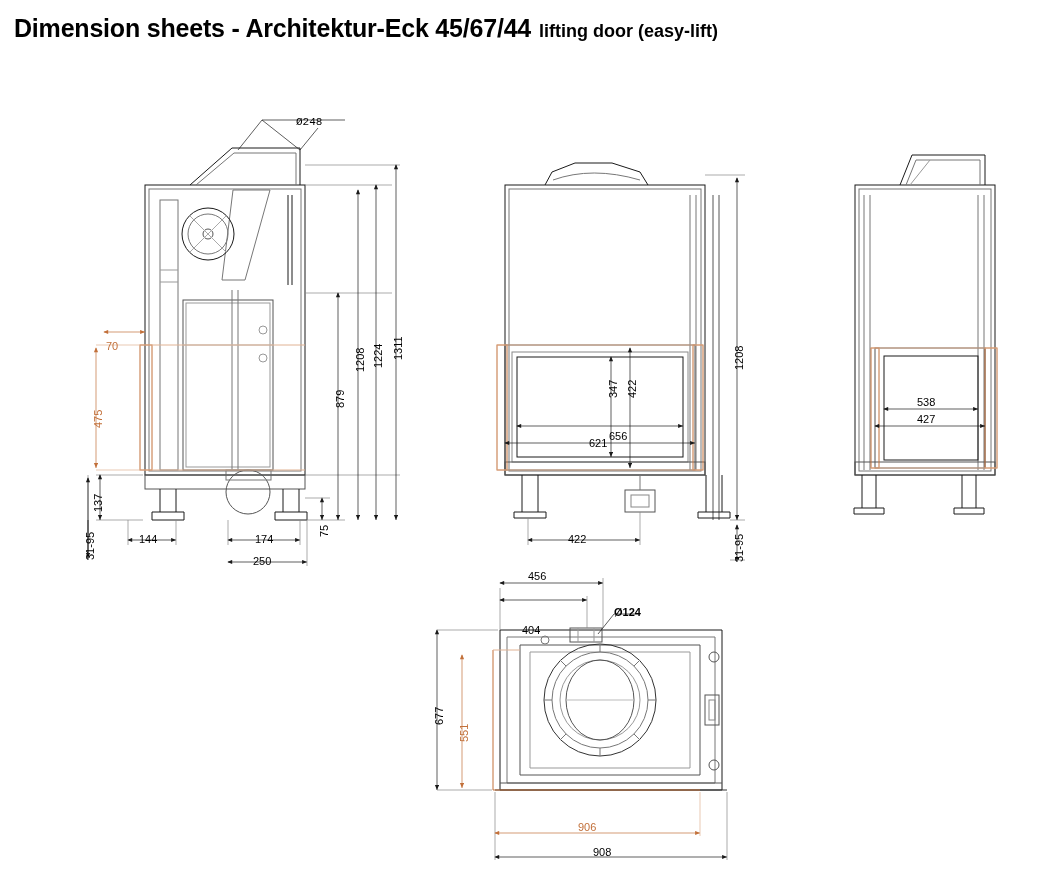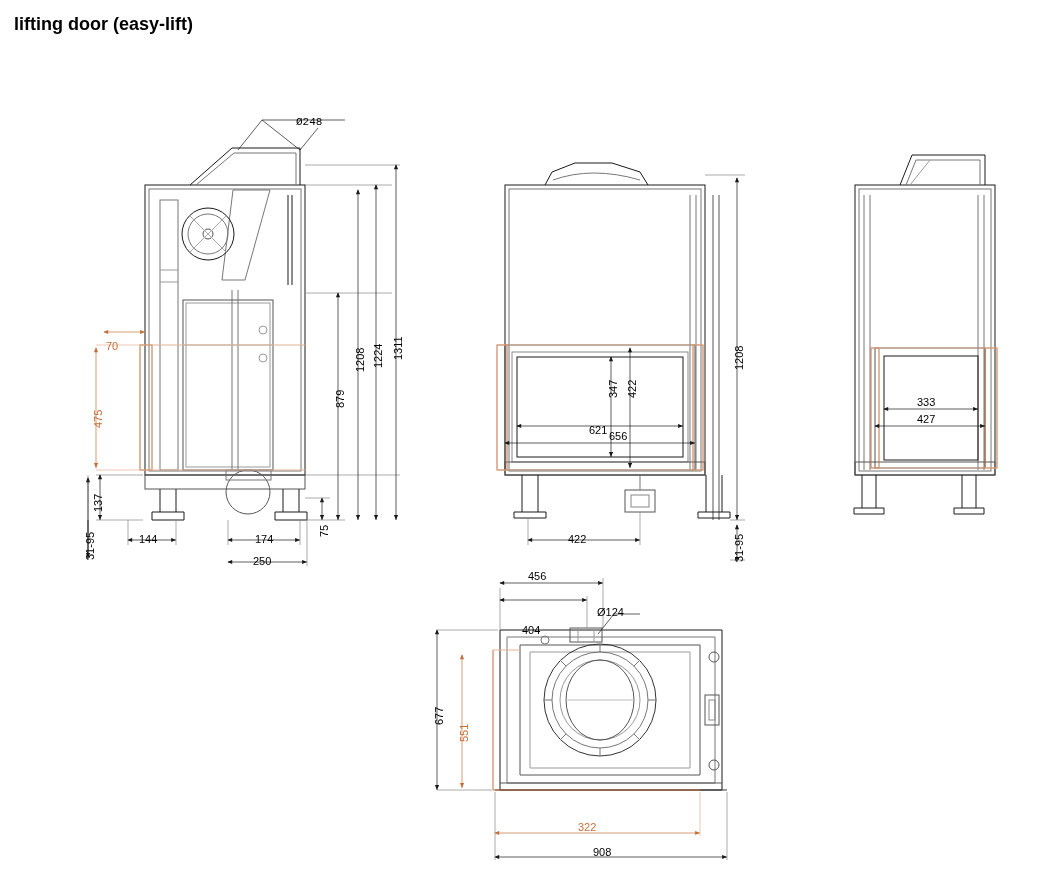--- a/index.html
+++ b/index.html
@@ -61,20 +61,21 @@
     height: 885px;
     pointer-events: none;
   }
 </style>
 </head>
 <body>
 
 <div id="page">
 
   <div class="title-bar">
+    <span class="title-main">Dimension sheets - Architektur-Eck 45/67/44</span>
     <span class="title-sub">lifting door (easy-lift)</span>
   </div>
 
   <svg class="draw" viewBox="0 0 1060 885">
     <defs>
       <marker id="arr" markerWidth="8" markerHeight="8" refX="7" refY="3" orient="auto">
         <path d="M0,0 L7,3 L0,6 z" fill="#1a1a1a"></path>
       </marker>
       <marker id="arrS" markerWidth="8" markerHeight="8" refX="1" refY="3" orient="auto">
         <path d="M7,0 L0,3 L7,6 z" fill="#1a1a1a"></path>
@@ -339,29 +340,29 @@
   <div class="dim vert" style="left:92px; top:512px;">137</div>
   <div class="dim vert" style="left:84px; top:560px;">31-95</div>
   <div class="dim" style="left:139px; top:533px;">144</div>
   <div class="dim" style="left:255px; top:533px;text-align:right;">174</div>
   <div class="dim" style="left:253px; top:555px;">250</div>
   <div class="dim vert" style="left:318px; top:537px;">75</div>
 
   <div class="dim vert" style="left:733px; top:370px;">1208</div>
   <div class="dim vert" style="left:626px; top:398px;">422</div>
   <div class="dim vert" style="left:607px; top:398px;">347</div>
-  <div class="dim" style="left:581px; top:424px;padding-left:8px;">621</div>
+  <div class="dim" style="left:581px; top:437px;padding-left:8px;">621</div>
   <div class="dim" style="left:609px; top:430px;">656</div>
   <div class="dim" style="left:568px; top:533px;">422</div>
   <div class="dim vert" style="left:733px; top:562px;">31-95</div>
 
-  <div class="dim" style="left:917px; top:396px;">333</div>
+  <div class="dim" style="left:917px; top:396px;">538</div>
   <div class="dim" style="left:917px; top:413px;">427</div>
 
   <div class="dim" style="left:528px; top:570px;">456</div>
   <div class="dim" style="left:522px; top:624px;">404</div>
-  <div class="dim" style="left:597px; top:606px;">Ø124</div>
+  <div class="dim" style="left:614px; top:606px;font-weight:bold;">Ø124</div>
   <div class="dim vert" style="left:433px; top:725px;">677</div>
   <div class="dim vert orange" style="left:458px; top:742px;">551</div>
-  <div class="dim orange" style="left:578px; top:821px;">322</div>
+  <div class="dim orange" style="left:578px; top:821px;">906</div>
   <div class="dim" style="left:593px; top:846px;">908</div>
 
 </div>
 
 </body></html>

